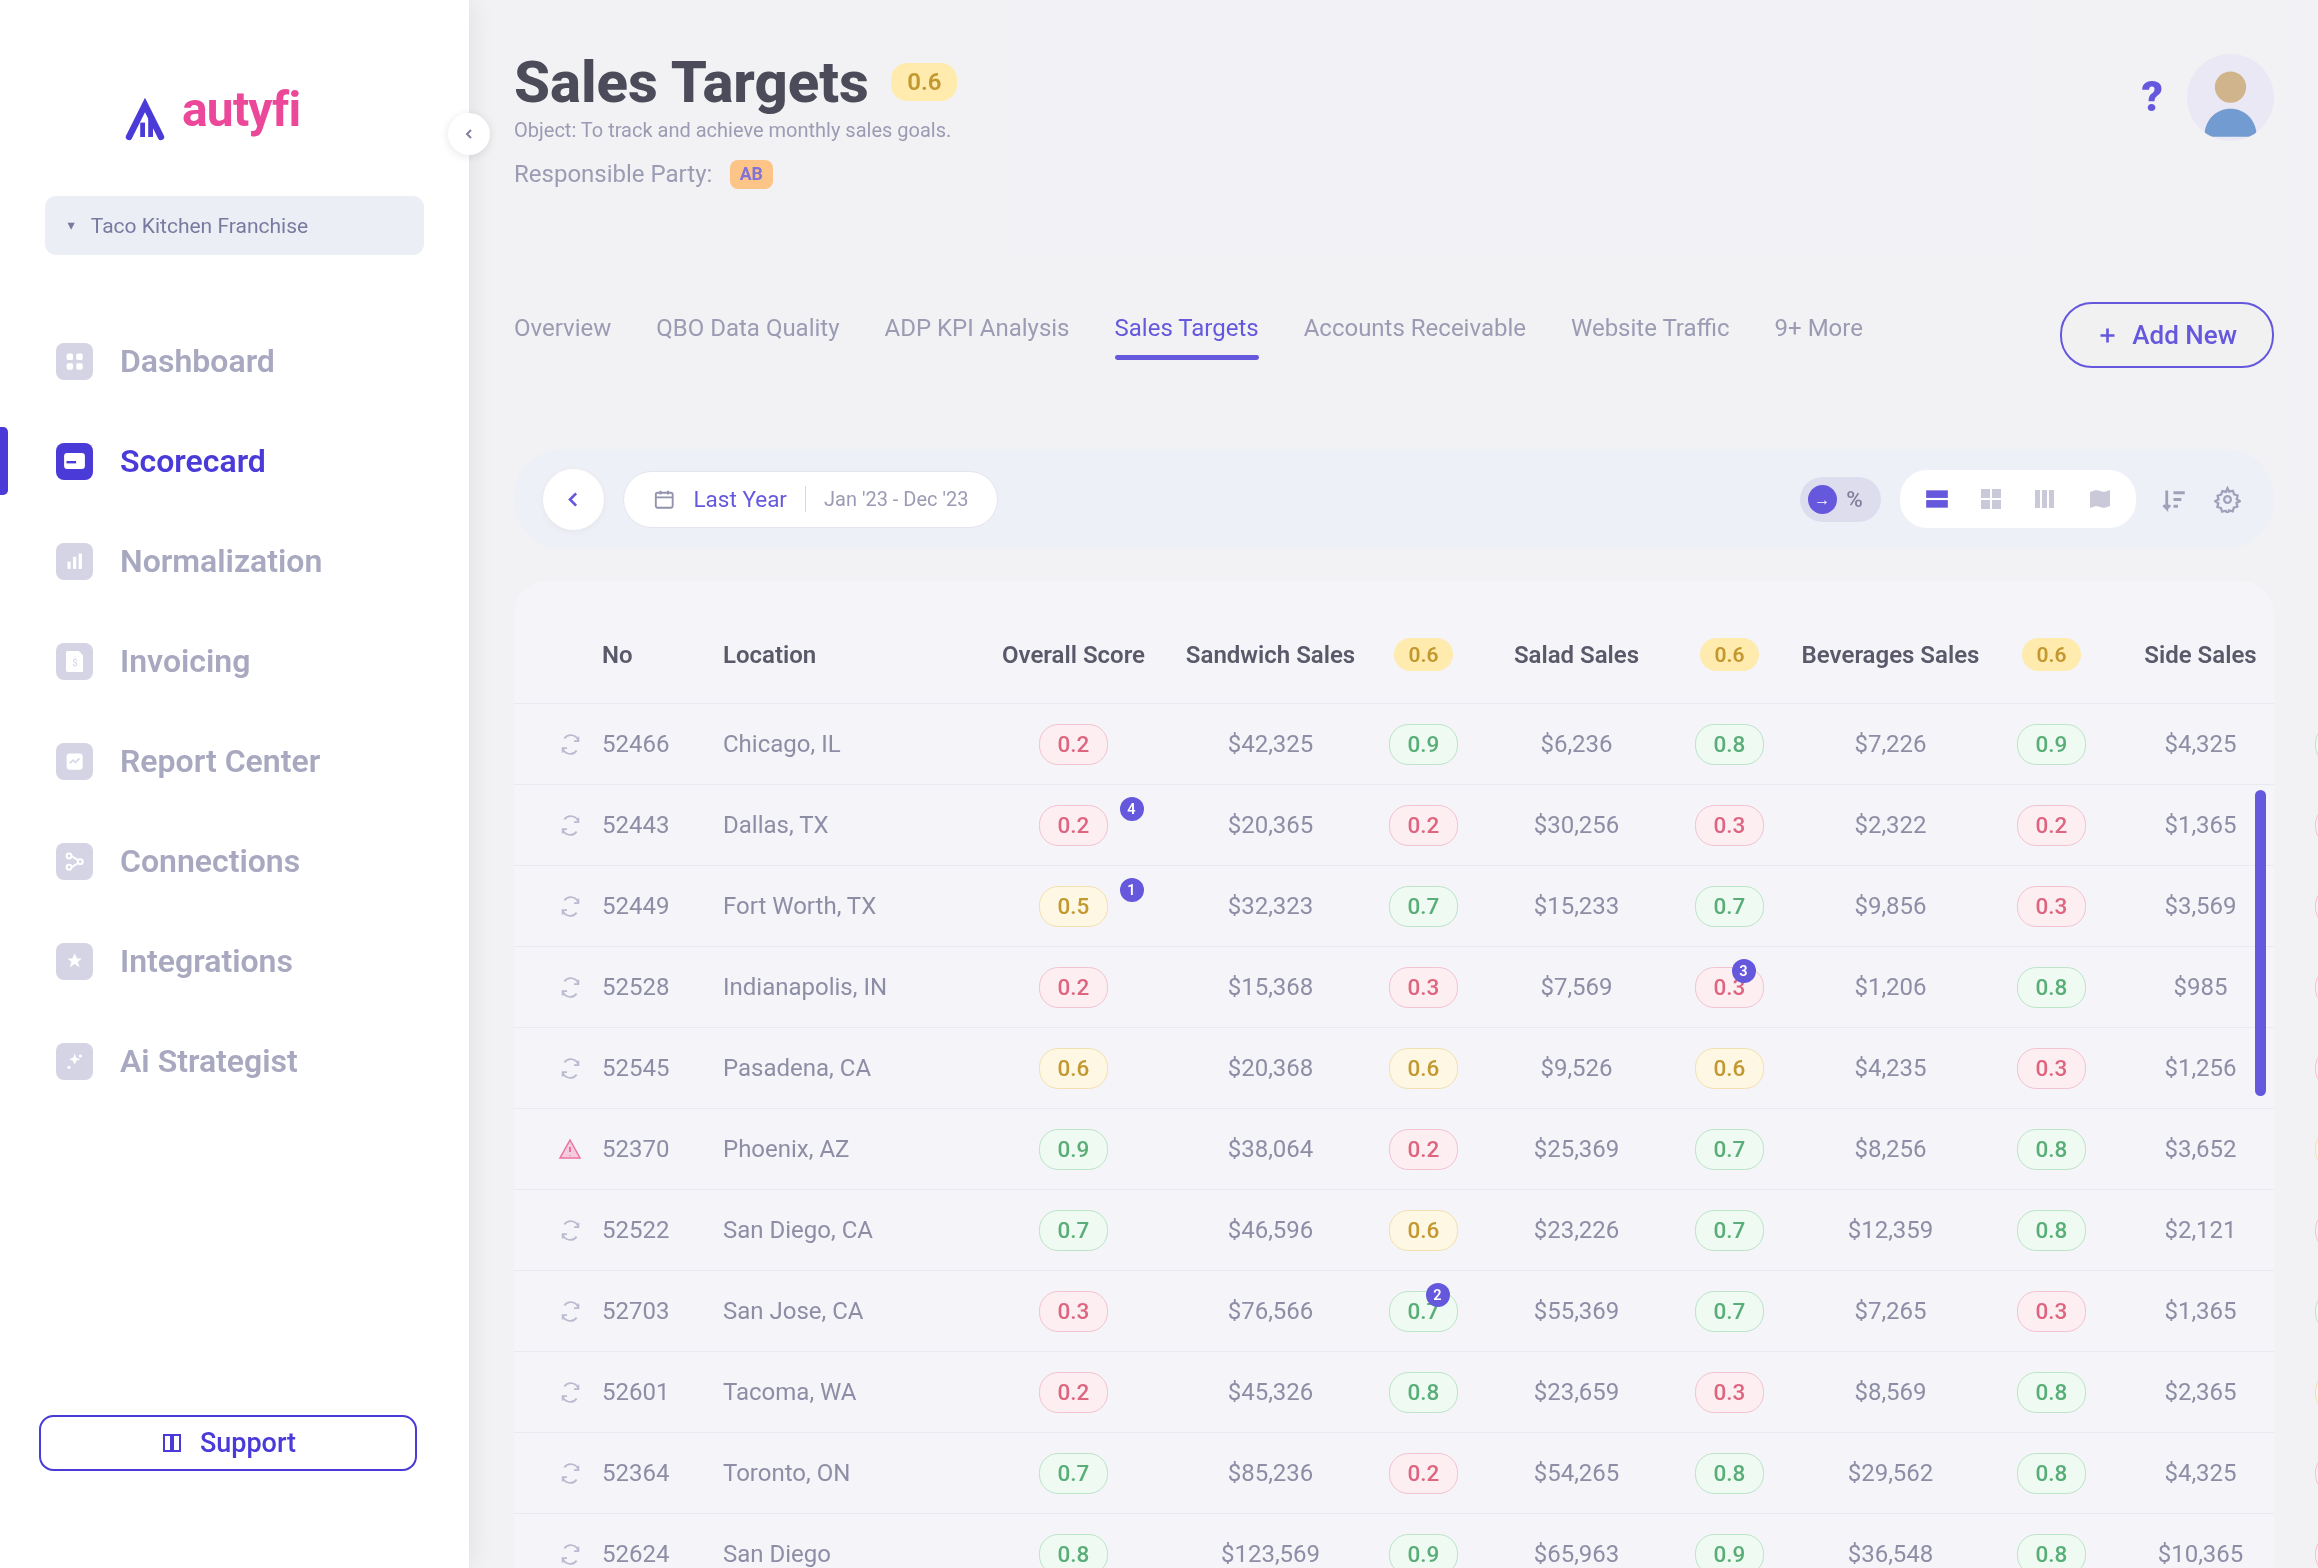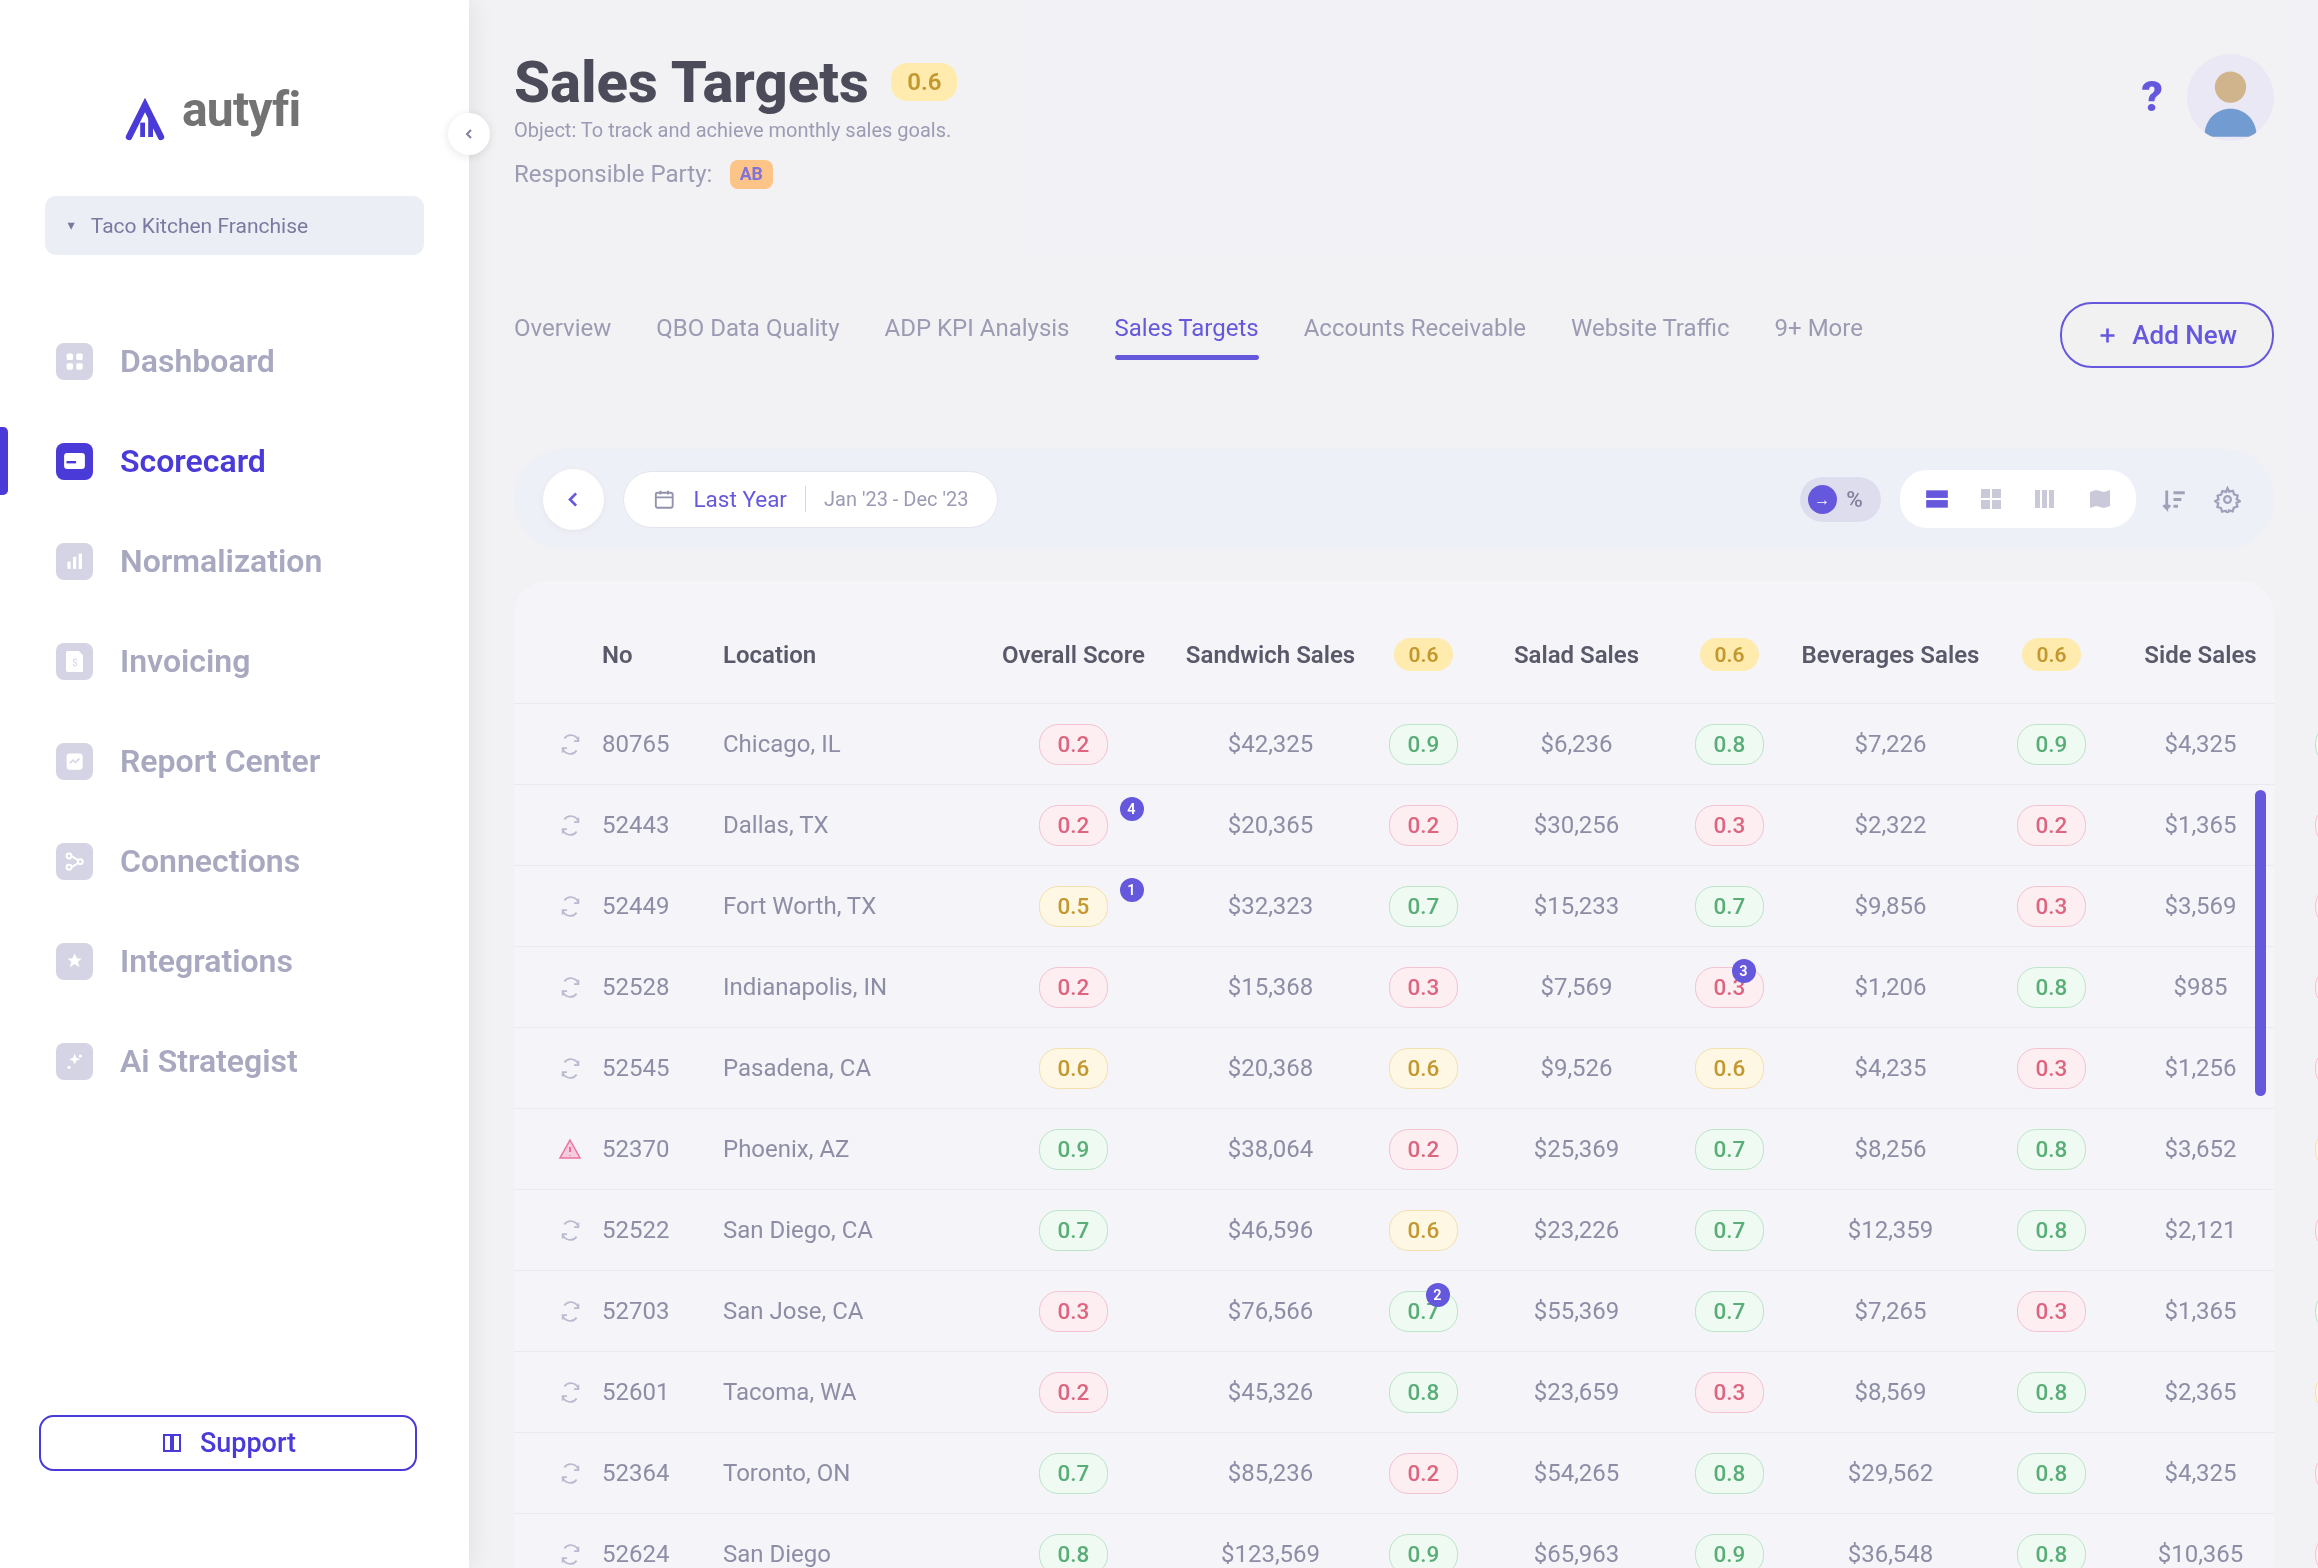--- a/index.html
+++ b/index.html
@@ -1,21 +1,21 @@
 <!DOCTYPE html>
 <html style="font-size:13px"><head>
 <meta charset="utf-8">
 <style>
 * { margin: 0; padding: 0; box-sizing: border-box; font-family: -apple-system, BlinkMacSystemFont, 'Segoe UI', Roboto, sans-serif; }
 body { background: #f0f0f4; color: #6b6b80; width: 2319px; height: 1568px; overflow: hidden; position: relative; }
 
 
 .sidebar { position: absolute; left: 0; top: 0; width: 469px; height: 1568px; background: #ffffff; box-shadow: 1.6px 0 24px rgba(0,0,0,0.08); z-index: 10; }
 .logo-wrap { padding: 81px 0 48px 121px; }
-.logo { font-size: 48px; font-weight: 700; color: #737373; letter-spacing: -0.8px; }
+.logo { font-size: 48px; font-weight: 700; color: #ec4899; letter-spacing: -0.8px; }
 .logo-icon { display: inline-block; vertical-align: middle; margin-right: 9.7px; }
 .company-select { margin: 0 45px 56px 45px; background: #eceef6; border-radius: 11.3px; padding: 17.7px 22.5px; display: flex; align-items: center; gap: 16px; cursor: pointer; }
 .company-select .tri { color: #7a7aa0; font-size: 14.5px; }
 .company-select .name { color: #7a7aa0; font-size: 21px; }
 
 .nav { display: flex; flex-direction: column; }
 .nav-item { display: flex; align-items: center; gap: 27px; padding: 31px 0 31px 56px; cursor: pointer; position: relative; }
 .nav-item .ic { width: 37px; height: 37px; background: #d4d4e4; border-radius: 8px; display: flex; align-items: center; justify-content: center; }
 .nav-item .lbl { font-size: 32px; font-weight: 600; color: #a8a8c0; }
 .nav-item.active::before { content: ""; position: absolute; left: 0; top: 16px; bottom: 16px; width: 8px; background: #4a3bd8; border-radius: 0 4.8px 4.8px 0; }
@@ -329,21 +329,21 @@
       <div class="th center"></div>
     </div>
     <div id="tbody">
         <div class="trow">
           <div class="sync">
             <svg width="21" height="21" viewBox="0 0 24 24" fill="none" stroke="currentColor" stroke-width="2">
               <path d="M21 8a9 9 0 00-16-3M3 16a9 9 0 0016 3"></path>
               <path d="M21 3v5h-5M3 21v-5h5"></path>
             </svg>
           </div>
-          <div class="cell num">80765</div>
+          <div class="cell num">52466</div>
           <div class="cell">Chicago, IL</div>
           <div class="score-cell">
             <span class="pill red">0.2</span>
           </div>
           <div class="money">$42,325</div>
           <div class="score-cell">
             <span class="pill green">0.9</span>
           </div>
           <div class="money">$6,236</div>
           <div class="score-cell">

